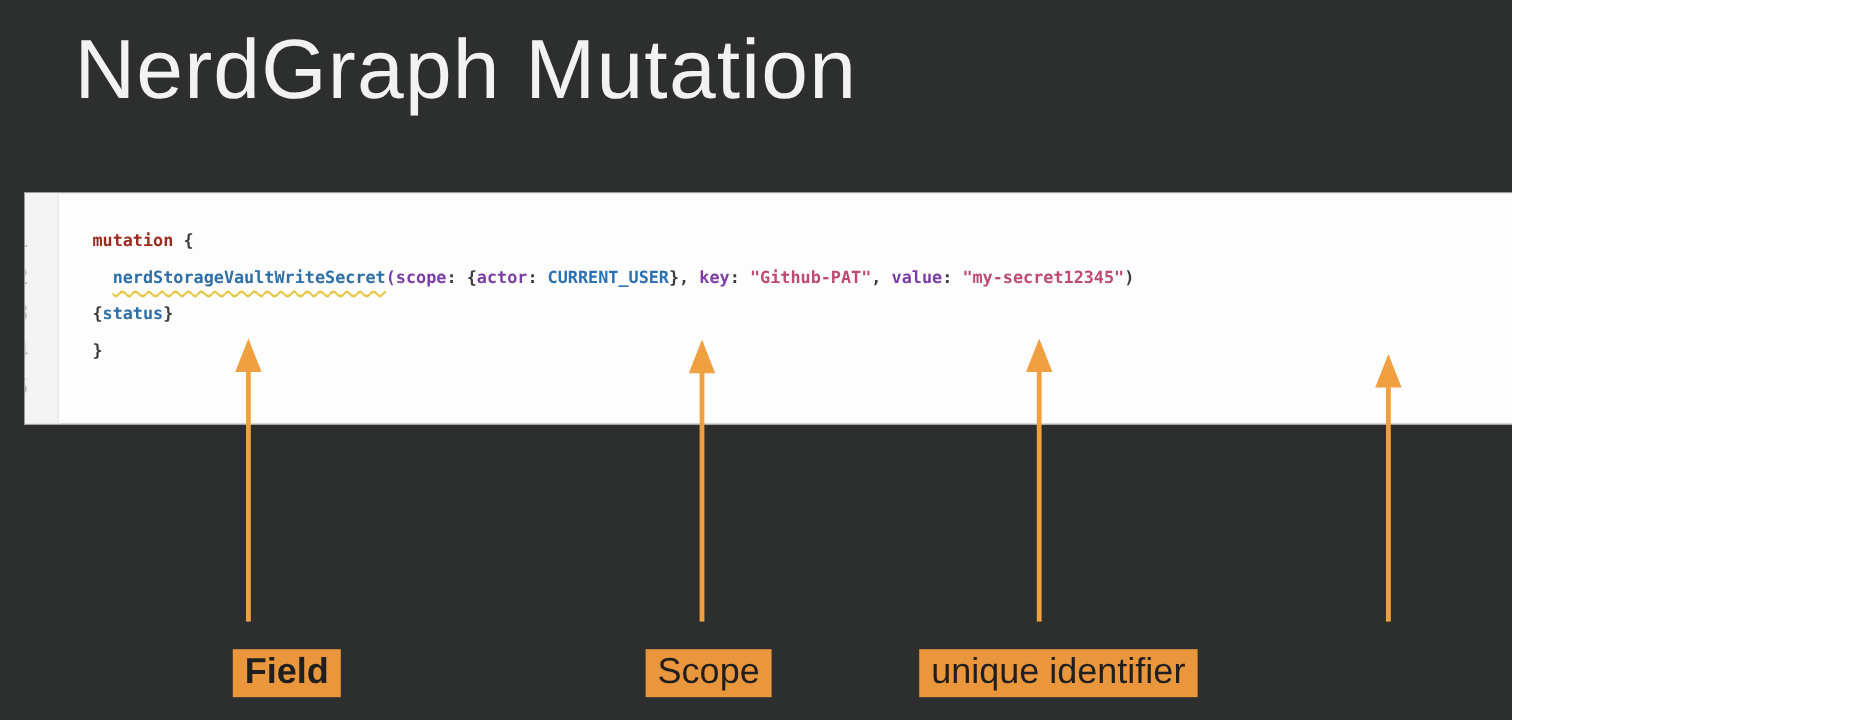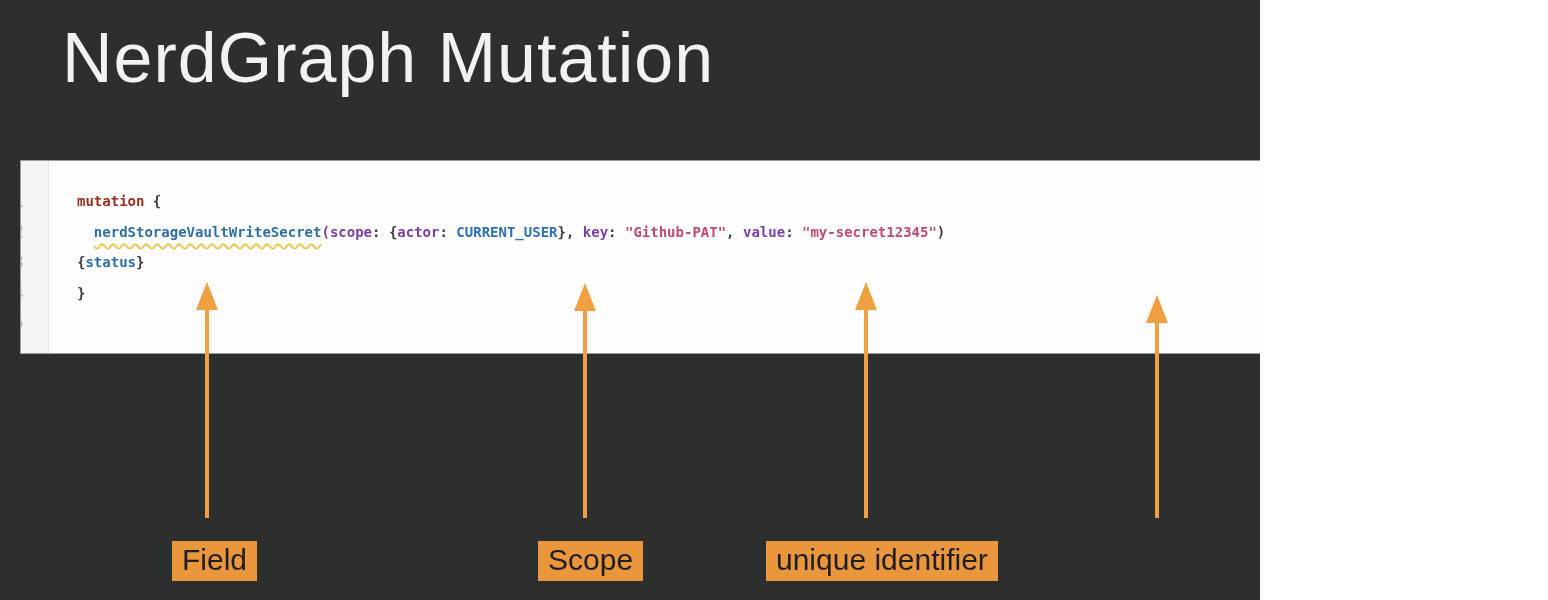--- a/index.html
+++ b/index.html
@@ -127,21 +127,21 @@
         <div class="code-line"><span class="tok-keyword">mutation</span><span class="tok-punct"> {</span></div>
         <div class="code-line"><span class="tok-punct">  </span><span class="tok-function">nerdStorageVaultWriteSecret</span><span class="tok-param">(</span><span class="tok-param">scope</span><span class="tok-punct">: </span><span class="tok-punct">{</span><span class="tok-param">actor</span><span class="tok-punct">: </span><span class="tok-constant">CURRENT_USER</span><span class="tok-punct">}, </span><span class="tok-param">key</span><span class="tok-punct">: </span><span class="tok-string">"Github-PAT"</span><span class="tok-punct">, </span><span class="tok-param">value</span><span class="tok-punct">: </span><span class="tok-string">"my-secret12345"</span><span class="tok-punct">)</span></div>
         <div class="code-line"><span class="tok-punct">{</span><span class="tok-field">status</span><span class="tok-punct">}</span></div>
         <div class="code-line"><span class="tok-punct">}</span></div>
       </div>
   </div>
 
   <div class="annotation-layer">
       <div class="arrow-head" style="left: 196px; top: 282px;"></div>
       <div class="arrow-shaft" style="left: 205px; top: 306px; height: 212px;"></div>
-      <div class="ann-label" style="left: 172px;">Field</div>
+      <div class="ann-label" style="left: 194px; font-weight: bold;">Field</div>
       <div class="arrow-head" style="left: 574px; top: 283px;"></div>
       <div class="arrow-shaft" style="left: 583px; top: 307px; height: 211px;"></div>
       <div class="ann-label" style="left: 538px;">Scope</div>
       <div class="arrow-head" style="left: 855px; top: 282px;"></div>
       <div class="arrow-shaft" style="left: 864px; top: 306px; height: 212px;"></div>
       <div class="ann-label" style="left: 766px;">unique identifier</div>
       <div class="arrow-head" style="left: 1146px; top: 295px;"></div>
       <div class="arrow-shaft" style="left: 1155px; top: 319px; height: 199px;"></div>
     </div>
 

